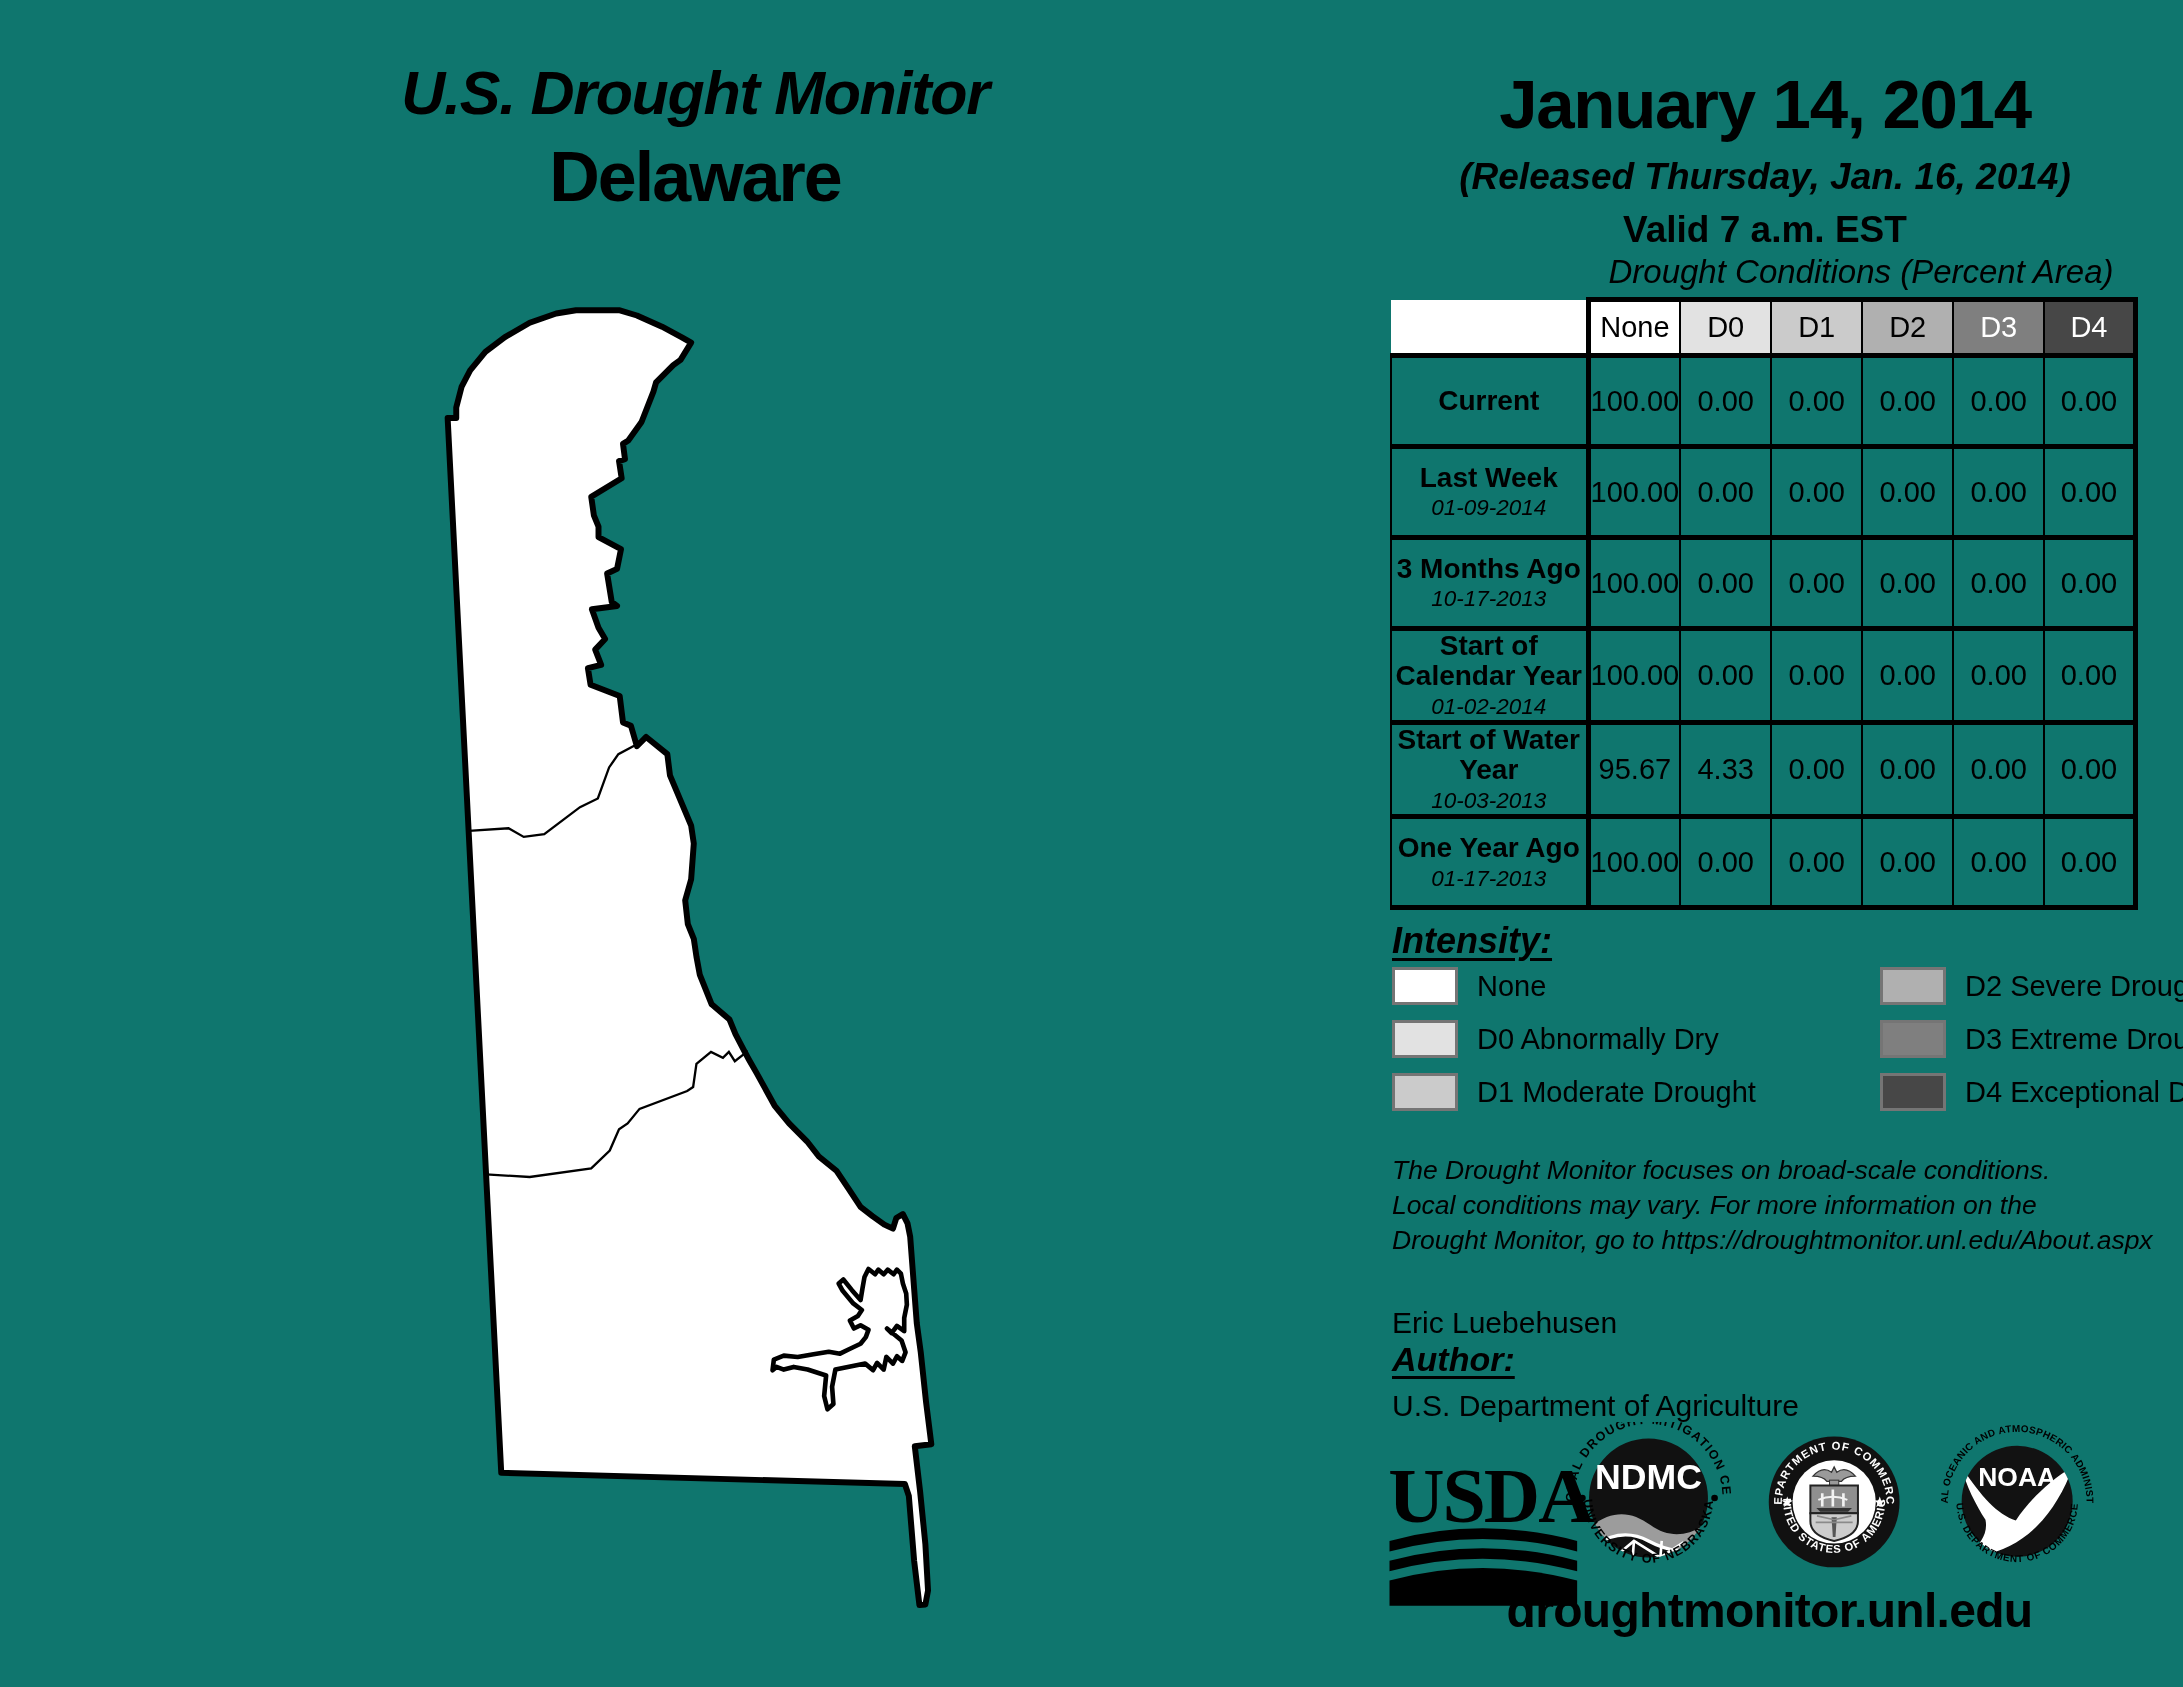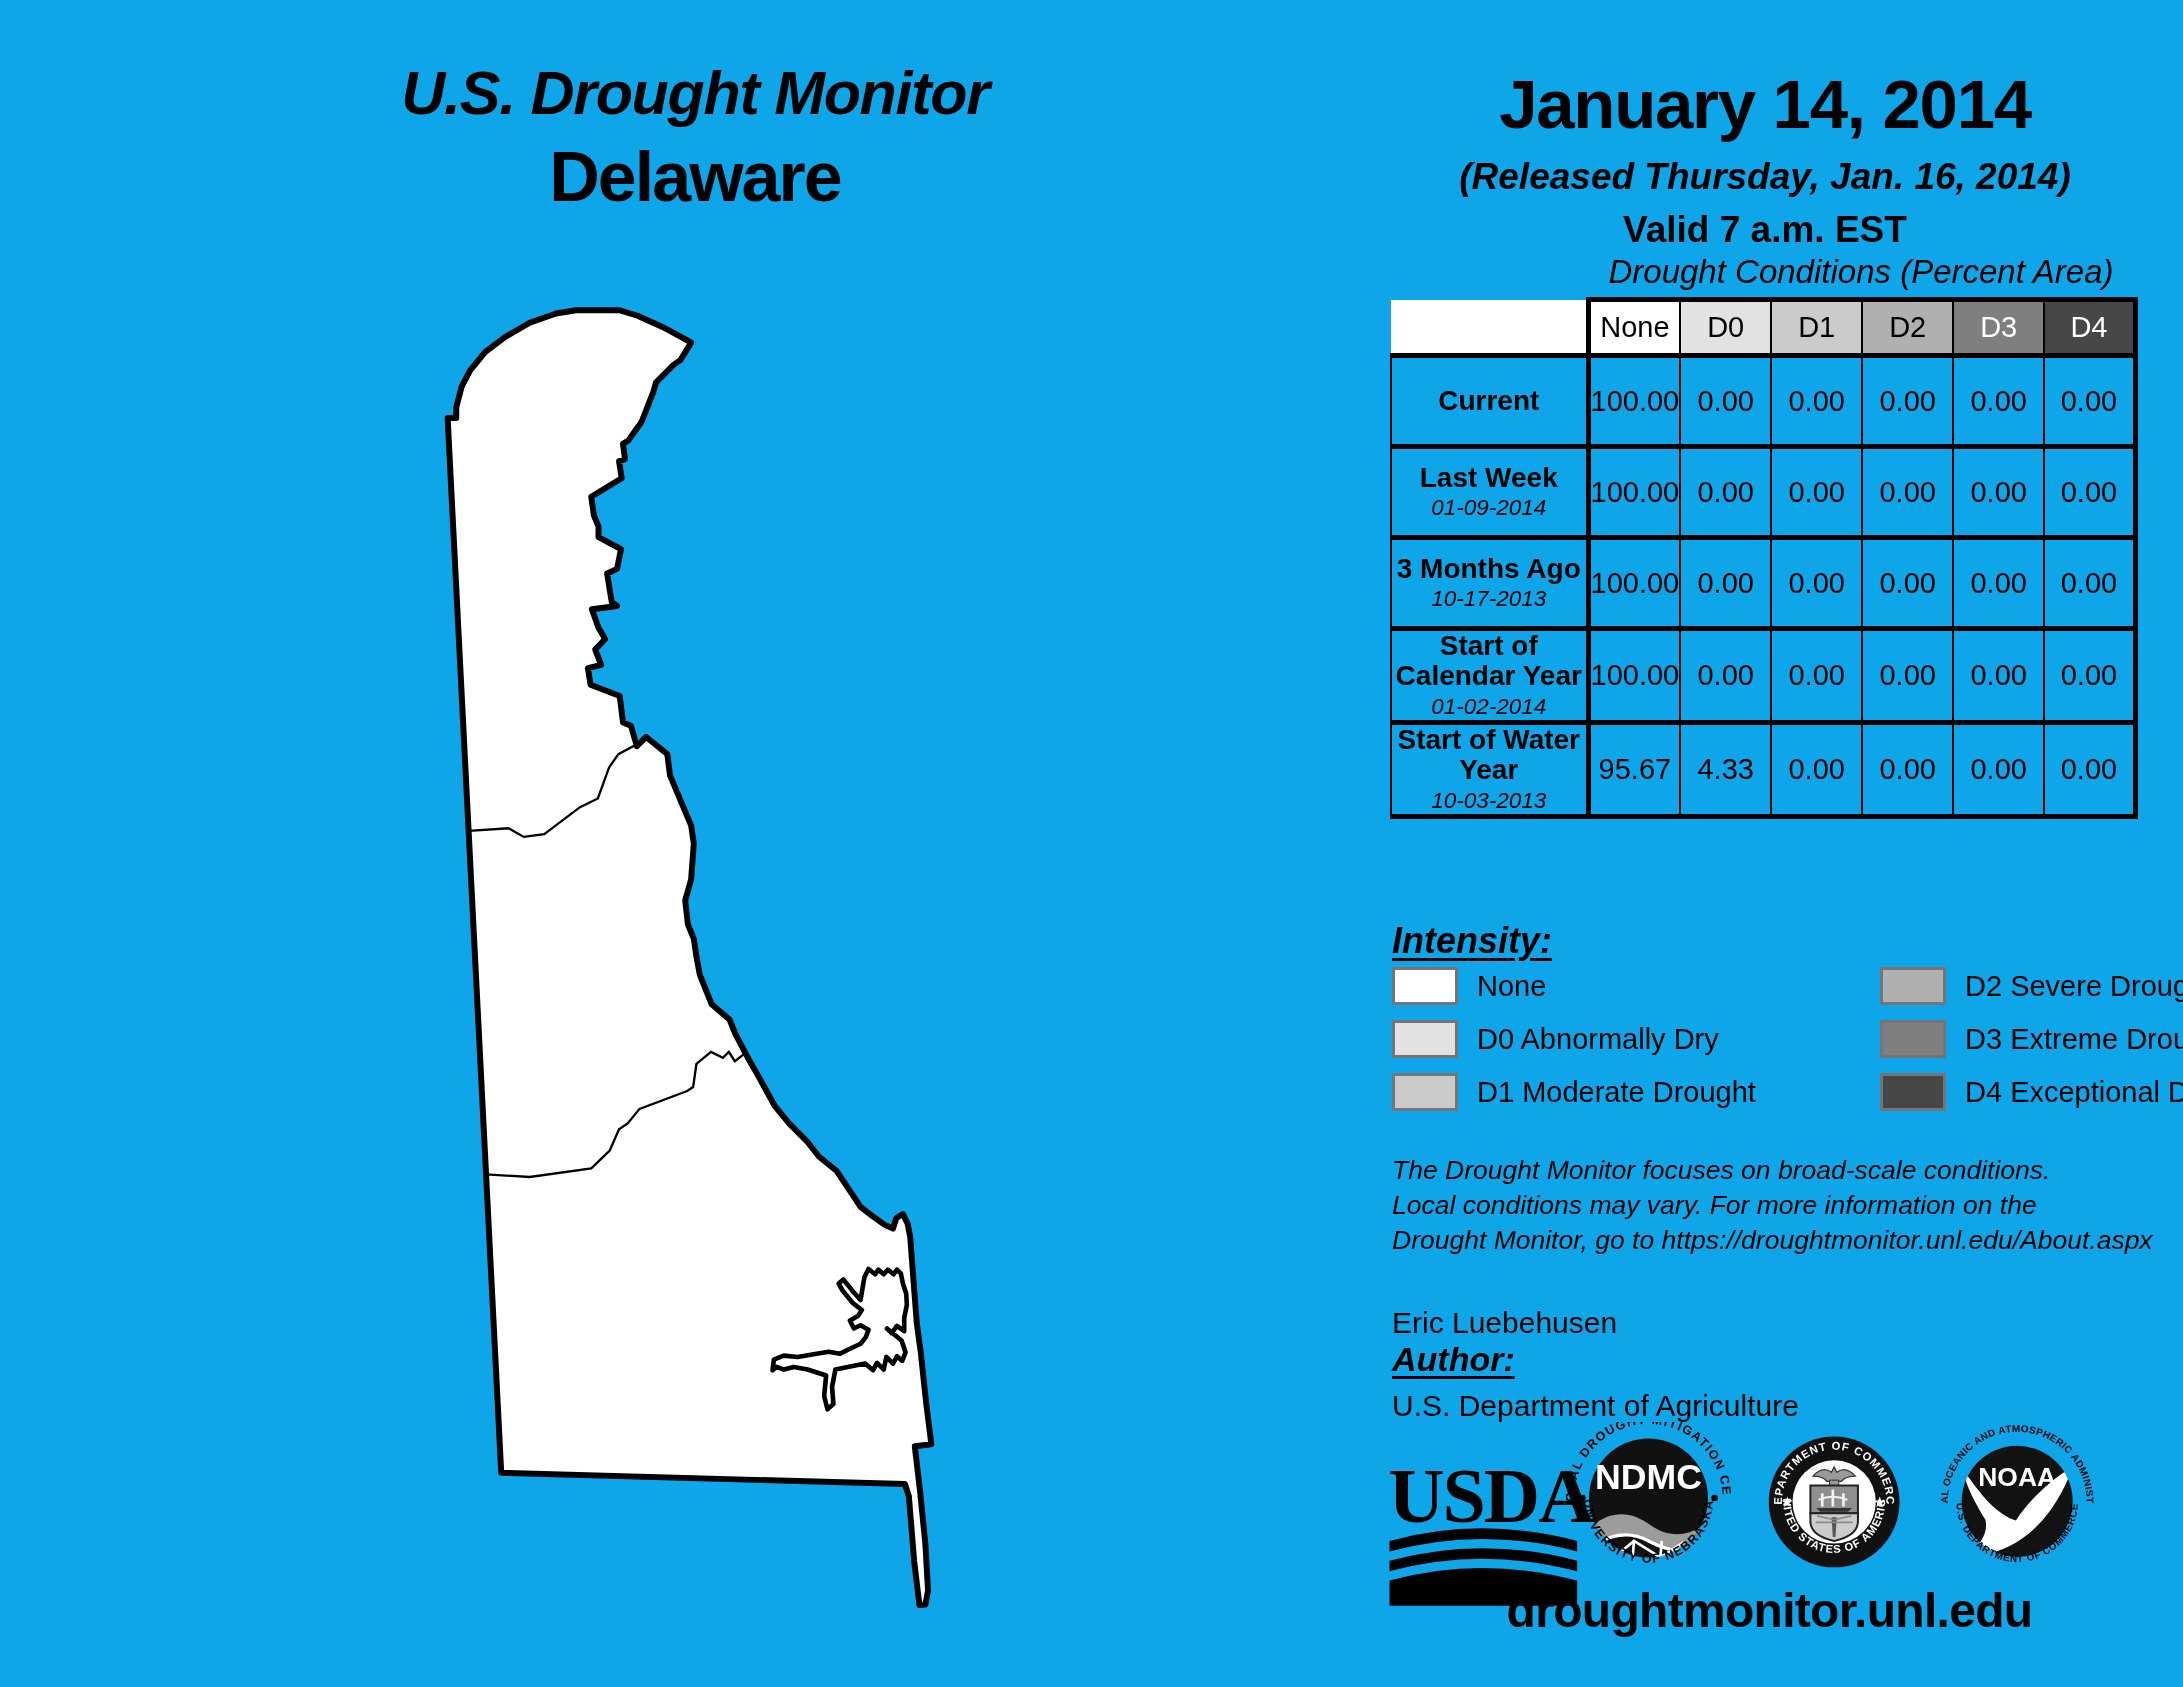--- a/index.html
+++ b/index.html
@@ -1,18 +1,18 @@
 <!DOCTYPE html>
 <html style="font-size:10.6px"><head>
 <meta charset="utf-8">
 <style>
   * { box-sizing: border-box; margin: 0; padding: 0; }
   html,body { background:#fff; }
   body { font-family: "Liberation Sans", sans-serif; }
-  #canvas { position:relative; width:2183px; height:1687px; background:#0ea5e9; overflow:hidden;padding-left:28px; }
+  #canvas { position:relative; width:2183px; height:1687px; background:#0f766e; overflow:hidden;padding-left:28px; }
 
   
   .title-block { position:absolute; left:265px; top:58px; width:860px; text-align:center; }
   .main-title { font-size:61px; font-weight:bold; font-style:italic; color:#000; letter-spacing:-1.3px; }
   .region-title { font-size:70px; font-weight:bold; color:#000; margin-top:9.3px; letter-spacing:-2px; }
 
   
   #map-svg { position:absolute; left:417px; top:291px; }
 
   
@@ -189,20 +189,32 @@
             <div class="rl">Start of Water Year</div>
             <div class="rd">10-03-2013</div>
           </td>
       <td class="v">95.67</td>
       <td class="v">4.33</td>
       <td class="v">0.00</td>
       <td class="v">0.00</td>
       <td class="v">0.00</td>
       <td class="v last">0.00</td>
     </tr>
+    <tr class="datarow">
+      <td class="rh">
+            <div class="rl">One Year Ago</div>
+            <div class="rd">01-17-2013</div>
+          </td>
+      <td class="v">100.00</td>
+      <td class="v">0.00</td>
+      <td class="v">0.00</td>
+      <td class="v">0.00</td>
+      <td class="v">0.00</td>
+      <td class="v last">0.00</td>
+    </tr>
   </tbody>
     </table>
 
   <div class="intensity-title">Intensity:</div>
 
   <div class="leg-item" style="left:1392px; top:967px;">
     <div class="leg-swatch" style="background:#ffffff;"></div>
     <div class="leg-label">None</div>
   </div>
   <div class="leg-item" style="left:1392px; top:1020px;">

